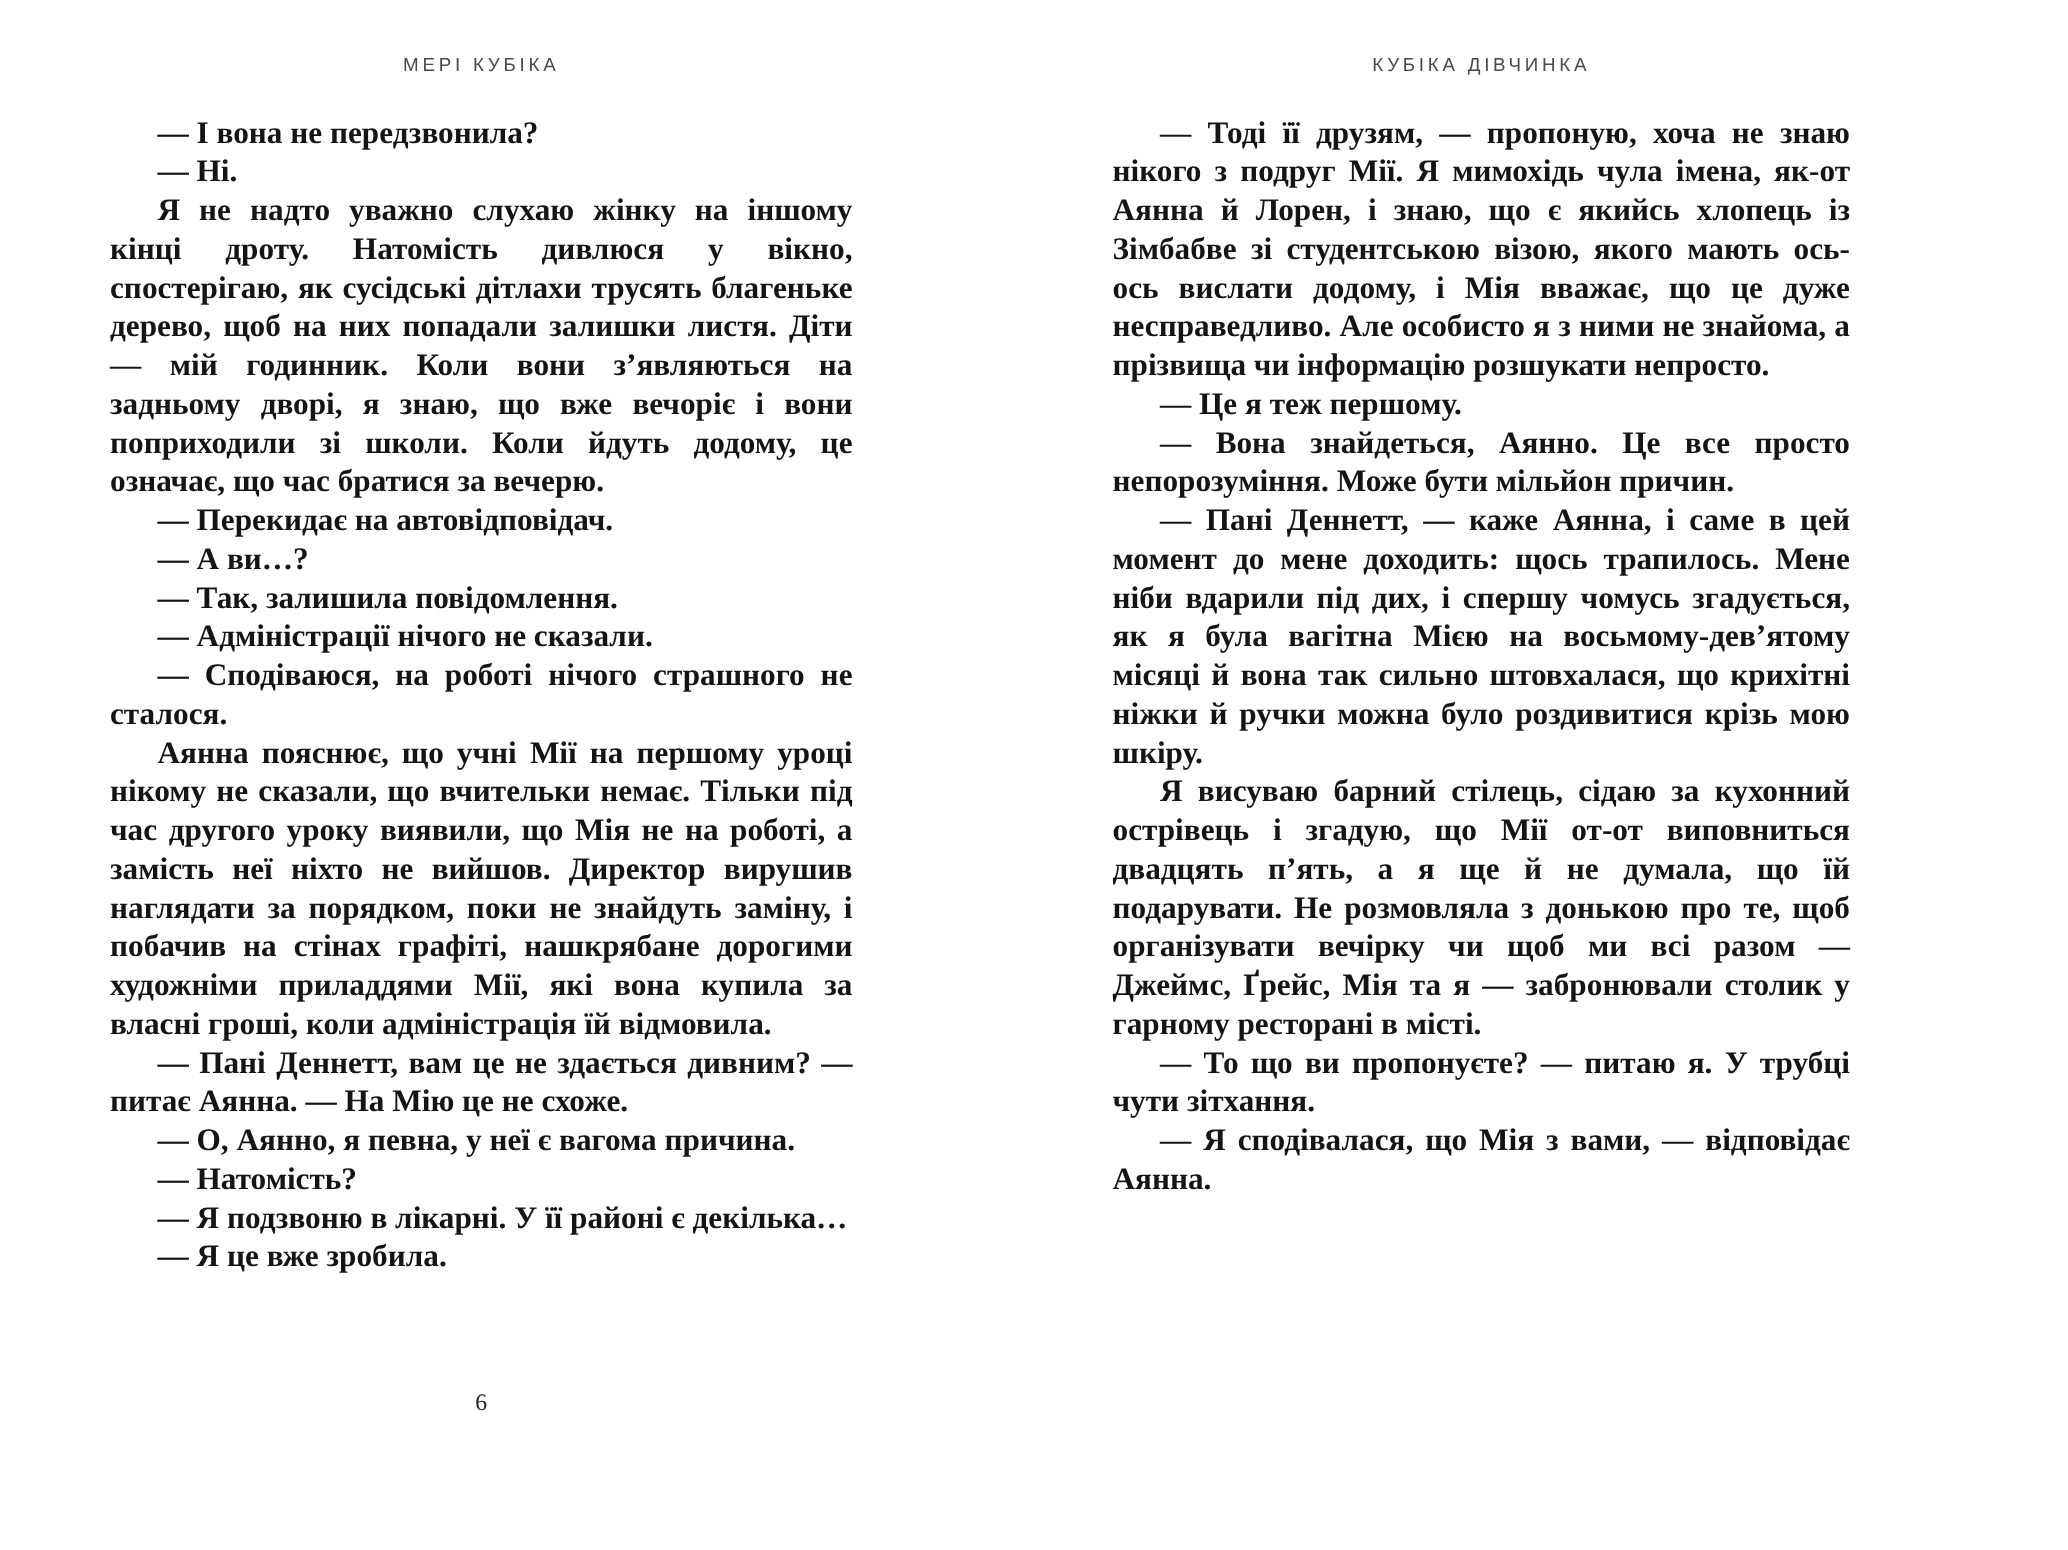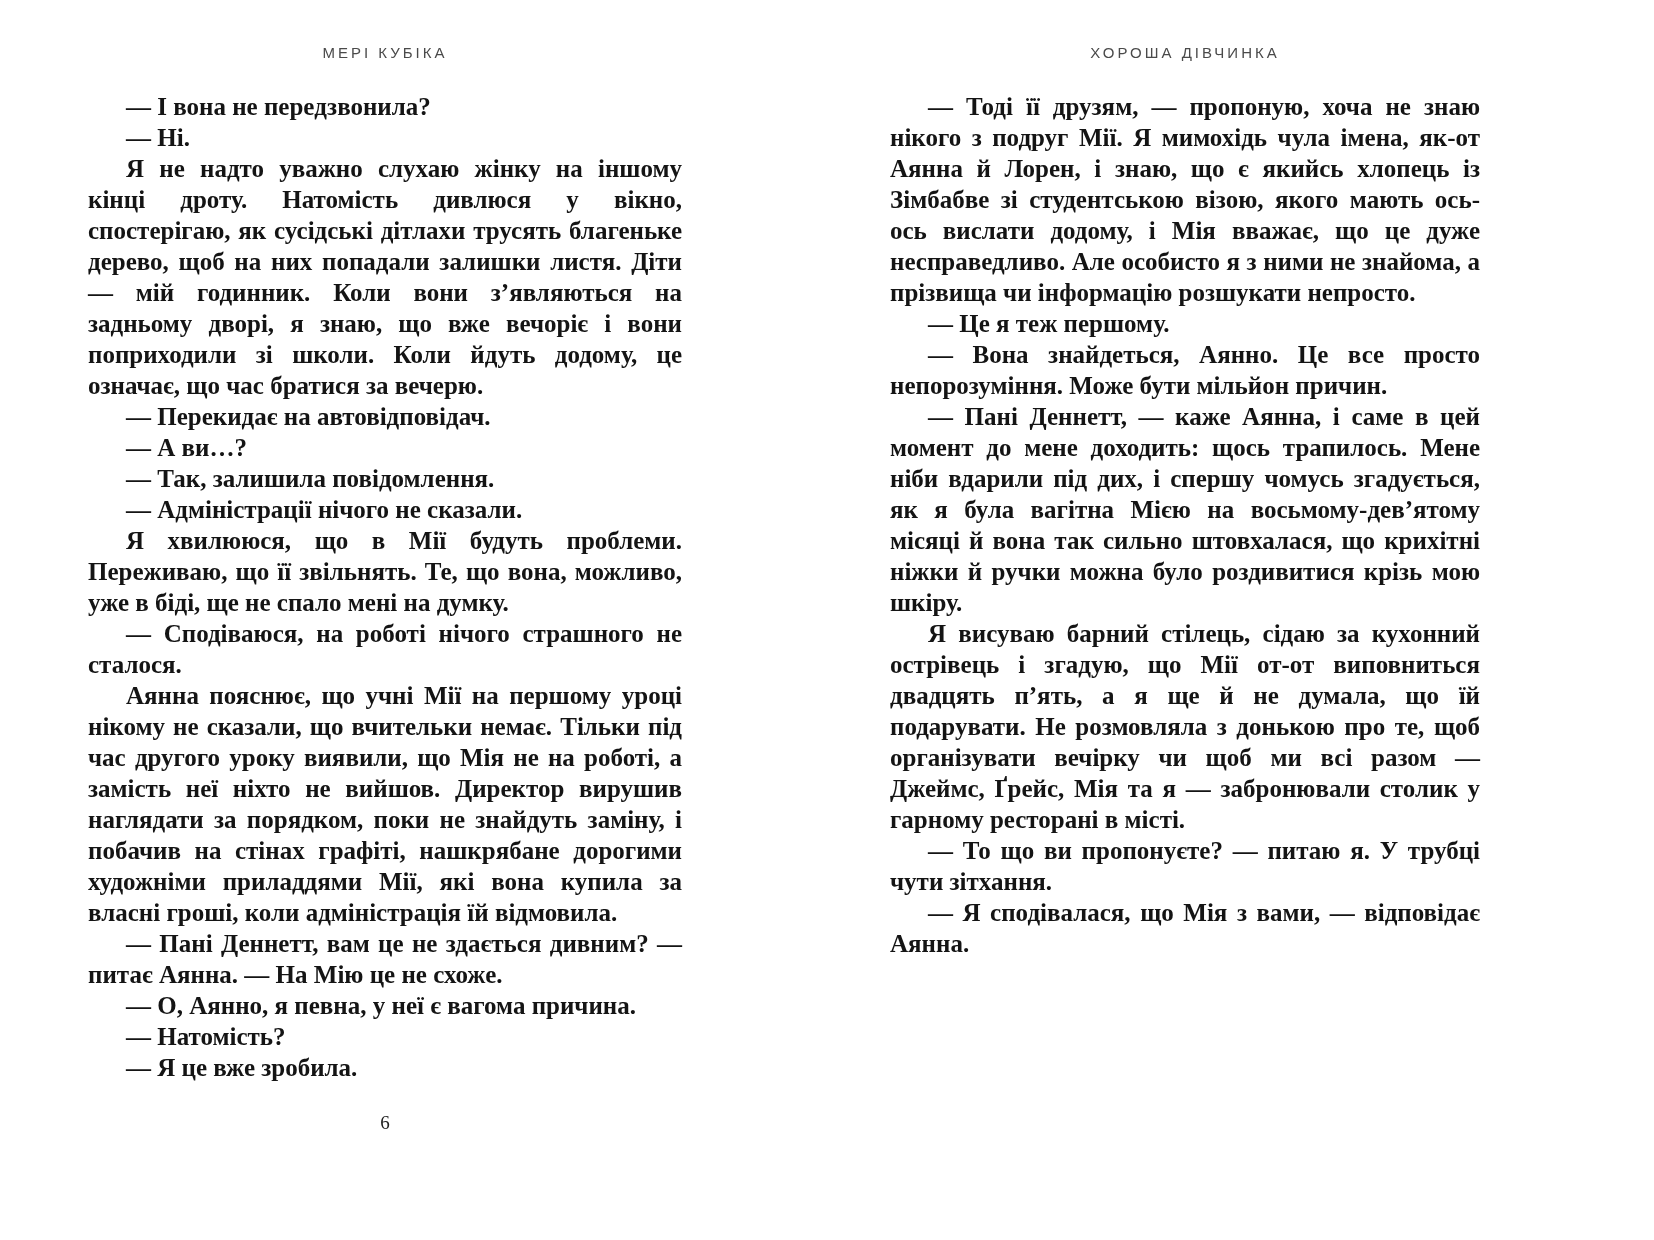--- a/index.html
+++ b/index.html
@@ -56,32 +56,32 @@
 <div class="page page-left">
   <div class="running-header">МЕРІ КУБІКА</div>
   <div class="page-body">
       <p class="para">— І вона не передзвонила?</p>
       <p class="para">— Ні.</p>
       <p class="para">Я не надто уважно слухаю жінку на іншому кінці дроту. Натомість дивлюся у вікно, спостерігаю, як сусідські дітлахи трусять благеньке дерево, щоб на них попадали залишки листя. Діти — мій годинник. Коли вони з’являються на задньому дворі, я знаю, що вже вечоріє і вони поприходили зі школи. Коли йдуть додому, це означає, що час братися за вечерю.</p>
       <p class="para">— Перекидає на автовідповідач.</p>
       <p class="para">— А ви…?</p>
       <p class="para">— Так, залишила повідомлення.</p>
       <p class="para">— Адміністрації нічого не сказали.</p>
-      <p class="para">Я хвилююся, що в Мії будуть проблеми. Переживаю, що її звільнять. Те, що вона, можливо, уже в біді, ще не спало мені на думку.</p>
       <p class="para">— Сподіваюся, на роботі нічого страшного не сталося.</p>
       <p class="para">Аянна пояснює, що учні Мії на першому уроці нікому не сказали, що вчительки немає. Тільки під час другого уроку виявили, що Мія не на роботі, а замість неї ніхто не вийшов. Директор вирушив наглядати за порядком, поки не знайдуть заміну, і побачив на стінах графіті, нашкрябане дорогими художніми приладдями Мії, які вона купила за власні гроші, коли адміністрація їй відмовила.</p>
       <p class="para">— Пані Деннетт, вам це не здається дивним? — питає Аянна. — На Мію це не схоже.</p>
       <p class="para">— О, Аянно, я певна, у неї є вагома причина.</p>
       <p class="para">— Натомість?</p>
+      <p class="para">— Я подзвоню в лікарні. У її районі є декілька…</p>
       <p class="para">— Я це вже зробила.</p>
     </div>
 </div>
 
 <div class="page page-right">
-  <div class="running-header">ХОРОША ДІВЧИНКА</div>
+  <div class="running-header">КУБІКА ДІВЧИНКА</div>
   <div class="page-body">
       <p class="para">— Тоді її друзям, — пропоную, хоча не знаю нікого з подруг Мії. Я мимохідь чула імена, як-от Аянна й Лорен, і знаю, що є якийсь хлопець із Зімбабве зі студентською візою, якого мають ось-ось вислати додому, і Мія вважає, що це дуже несправедливо. Але особисто я з ними не знайома, а прізвища чи інформацію розшукати непросто.</p>
       <p class="para">— Це я теж першому.</p>
       <p class="para">— Вона знайдеться, Аянно. Це все просто непорозуміння. Може бути мільйон причин.</p>
       <p class="para">— Пані Деннетт, — каже Аянна, і саме в цей момент до мене доходить: щось трапилось. Мене ніби вдарили під дих, і спершу чомусь згадується, як я була вагітна Мією на восьмому-дев’ятому місяці й вона так сильно штовхалася, що крихітні ніжки й ручки можна було роздивитися крізь мою шкіру.</p>
       <p class="para">Я висуваю барний стілець, сідаю за кухонний острівець і згадую, що Мії от-от виповниться двадцять п’ять, а я ще й не думала, що їй подарувати. Не розмовляла з донькою про те, щоб організувати вечірку чи щоб ми всі разом — Джеймс, Ґрейс, Мія та я — забронювали столик у гарному ресторані в місті.</p>
       <p class="para">— То що ви пропонуєте? — питаю я. У трубці чути зітхання.</p>
       <p class="para">— Я сподівалася, що Мія з вами, — відповідає Аянна.</p>
     </div>
 </div>

